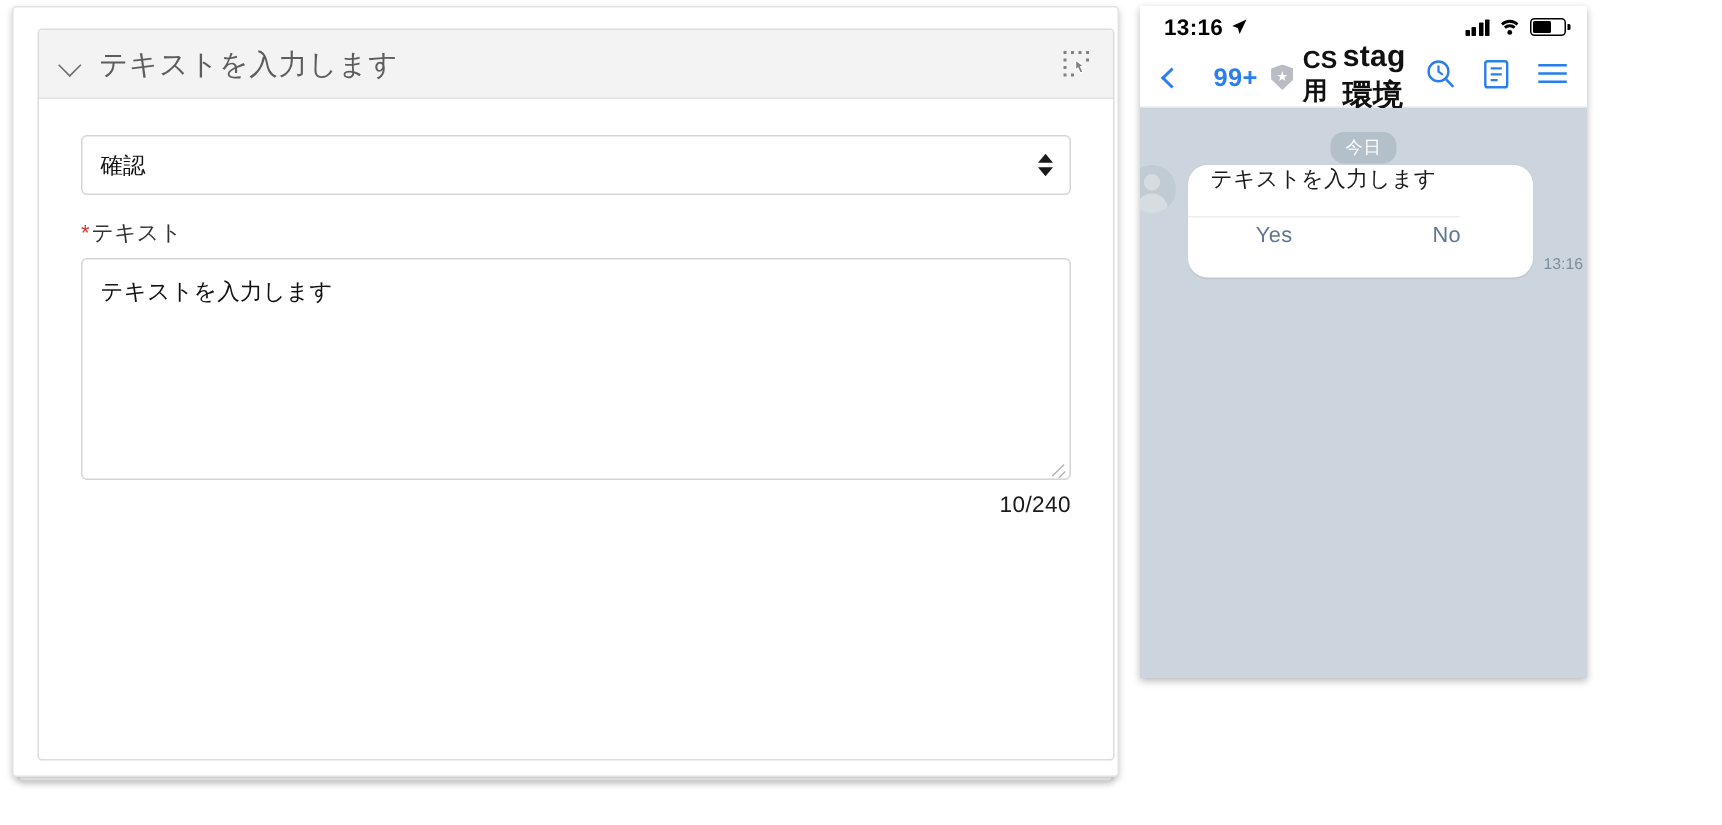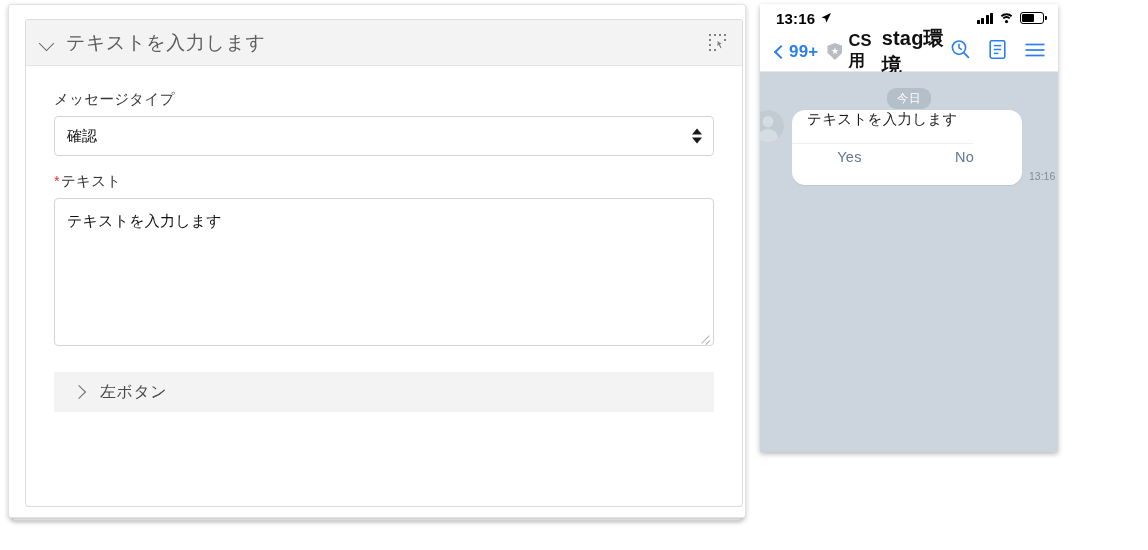--- a/index.html
+++ b/index.html
@@ -124,21 +124,21 @@
     width:24px;height:12px;border:1.4px solid #000;border-radius:3px;position:relative;
     box-sizing:border-box;padding:1.4px;
   }
   .batt:after{content:"";position:absolute;right:-3.5px;top:3.2px;width:2px;height:4px;background:#000;border-radius:0 1px 1px 0;}
   .batt i{display:block;height:100%;width:62%;background:#000;border-radius:1px;}
 
   .nav-bar{
     height:40px;display:flex;align-items:center;padding:0 12px 0 12px;box-sizing:border-box;
     background:#fff;border-bottom:1px solid #e6e6e6;
   }
-  .back-btn{display:flex;align-items:center;color:#2a7ef0;font-size:17px;font-weight:bold;letter-spacing:.2px;}
+  .back-btn{display:flex;align-items:center;color:#2a7ef0;font-size:17px;font-weight:bold;letter-spacing:.2px;gap:20px;}
   .back-chev{width:13px;height:13px;position:relative;margin-right:4px;}
   .back-chev:before{
     content:"";position:absolute;left:4px;top:2px;width:8px;height:8px;
     border-left:2.4px solid #2a7ef0;border-bottom:2.4px solid #2a7ef0;
     transform:rotate(45deg);
   }
   .shield{
     width:15px;height:17px;background:#b9bcc2;margin:0 6px 0 9px;flex:none;
     clip-path:polygon(50% 0%,100% 16%,100% 58%,50% 100%,0 58%,0 16%);
     display:flex;align-items:center;justify-content:center;color:#fff;font-size:9px;line-height:1;
@@ -208,42 +208,38 @@
               <rect x="1" y="16" width="2" height="2"></rect>
                 <rect x="6" y="16" width="2" height="2"></rect>
             </g>
             <path d="M9 7 l0 7 l1.6 -1.6 l1.6 3.4 l1.9 -0.9 l-1.6 -3.4 l2.3 -0.2 z" fill="#6e6e6e" stroke="#ffffff" stroke-width="0.9"></path>
           </svg>
         </span>
       </div>
 
       <div class="ed-body">
 
-        <div class="field-label">メッセージタイプ</div>
         <div class="select-wrap">
           <span class="select-val">確認</span>
           <span class="spin">
             <i class="tri-up"></i>
               <i class="tri-dn"></i>
           </span>
         </div>
 
         <div class="field-label">
           <span class="req-star">*</span><span>テキスト</span>
         </div>
         <div class="ta-wrap">
           <div class="textarea">テキストを入力します</div>
           <span class="resize-grip"></span>
         </div>
+        <div class="counter">10/240</div>
 
         <div class="accordion">
-          <div class="acc-row">
-            <span class="chev-right"></span>
-            <span class="acc-label">左ボタン</span>
-          </div>
         </div>
 
       </div>
     </div>
   </div>
 
   <div class="phone">
 
     <div class="status-bar">
       <span class="clock">

